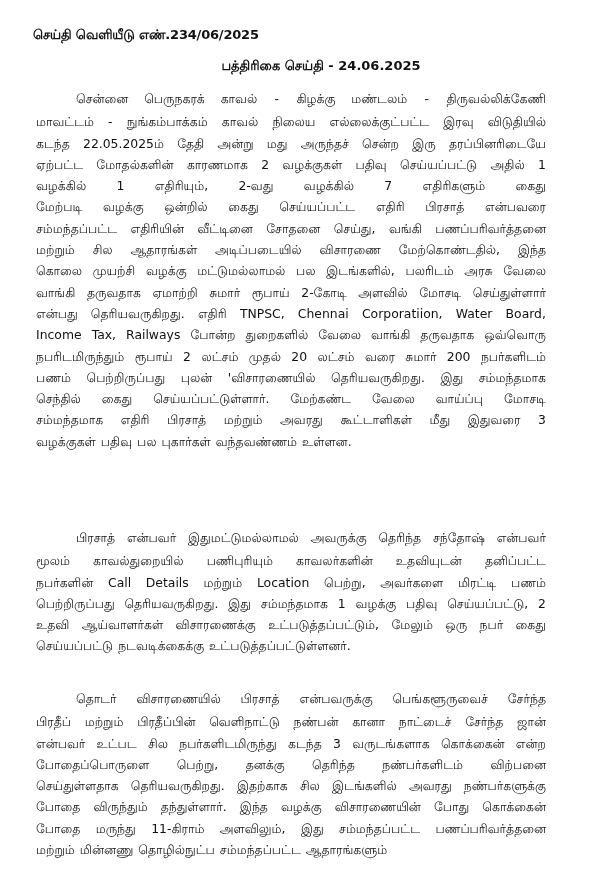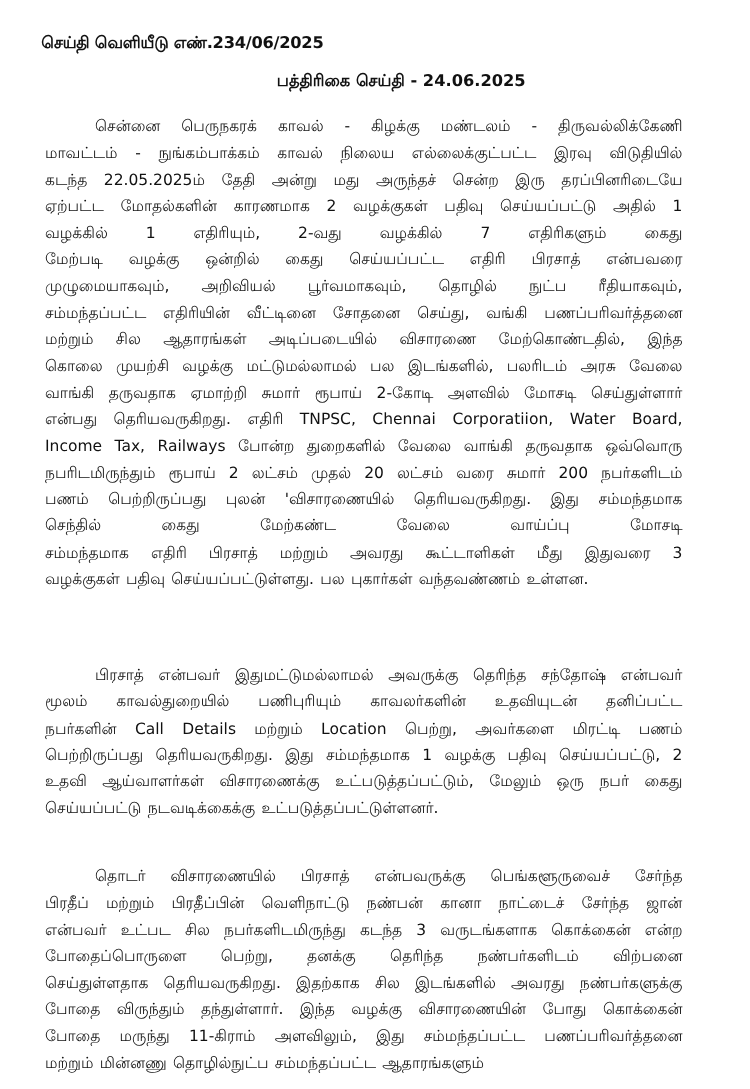--- a/index.html
+++ b/index.html
@@ -49,21 +49,21 @@
   }
   
   .jline {
     display: flex;
     justify-content: space-between;
     height: 21.3px;
     line-height: 21.3px;
     font-size: 12.4px;
     white-space: nowrap;
   }
-  .jline.indent { padding-left: 40px; }
+  .jline.indent { padding-left: 40px; font-family: Liberation Mono, monospace; }
   .jline.last { justify-content: flex-start; gap: 5px; }
 </style>
 </head>
 <body>
 
 <div class="page">
   <div class="release-no">செய்தி வெளியீடு எண்.234/06/2025</div>
   <div class="press-title">பத்திரிகை செய்தி - 24.06.2025</div>
 
   <div class="para" id="para-0" style="top:90px;">
@@ -123,28 +123,20 @@
         <span>மேற்படி</span>
         <span>வழக்கு</span>
         <span>ஒன்றில்</span>
         <span>கைது</span>
         <span>செய்யப்பட்ட</span>
         <span>எதிரி</span>
         <span>பிரசாத்</span>
         <span>என்பவரை</span>
       </div>
       <div class="jline">
-        <span>முழுமையாகவும்,</span>
-        <span>அறிவியல்</span>
-        <span>பூர்வமாகவும்,</span>
-        <span>தொழில்</span>
-        <span>நுட்ப</span>
-        <span>ரீதியாகவும்,</span>
-      </div>
-      <div class="jline">
         <span>சம்மந்தப்பட்ட</span>
         <span>எதிரியின்</span>
         <span>வீட்டினை</span>
         <span>சோதனை</span>
         <span>செய்து,</span>
         <span>வங்கி</span>
         <span>பணப்பரிவர்த்தனை</span>
       </div>
       <div class="jline">
         <span>மற்றும்</span>
@@ -216,40 +208,40 @@
         <span>பெற்றிருப்பது</span>
         <span>புலன்</span>
         <span>'விசாரணையில்</span>
         <span>தெரியவருகிறது.</span>
         <span>இது</span>
         <span>சம்மந்தமாக</span>
       </div>
       <div class="jline">
         <span>செந்தில்</span>
         <span>கைது</span>
+        <span>செய்யப்பட்டுள்ளார்.</span>
         <span>மேற்கண்ட</span>
         <span>வேலை</span>
         <span>வாய்ப்பு</span>
         <span>மோசடி</span>
       </div>
       <div class="jline">
         <span>சம்மந்தமாக</span>
         <span>எதிரி</span>
         <span>பிரசாத்</span>
         <span>மற்றும்</span>
         <span>அவரது</span>
         <span>கூட்டாளிகள்</span>
         <span>மீது</span>
         <span>இதுவரை</span>
         <span>3</span>
       </div>
       <div class="jline last">
         <span>வழக்குகள்</span>
         <span>பதிவு</span>
-        <span>செய்யப்பட்டுள்ளது.</span>
         <span>பல</span>
         <span>புகார்கள்</span>
         <span>வந்தவண்ணம்</span>
         <span>உள்ளன.</span>
       </div>
     </div>
   <div class="para" id="para-1" style="top:529px;">
       <div class="jline indent">
         <span>பிரசாத்</span>
         <span>என்பவர்</span>

